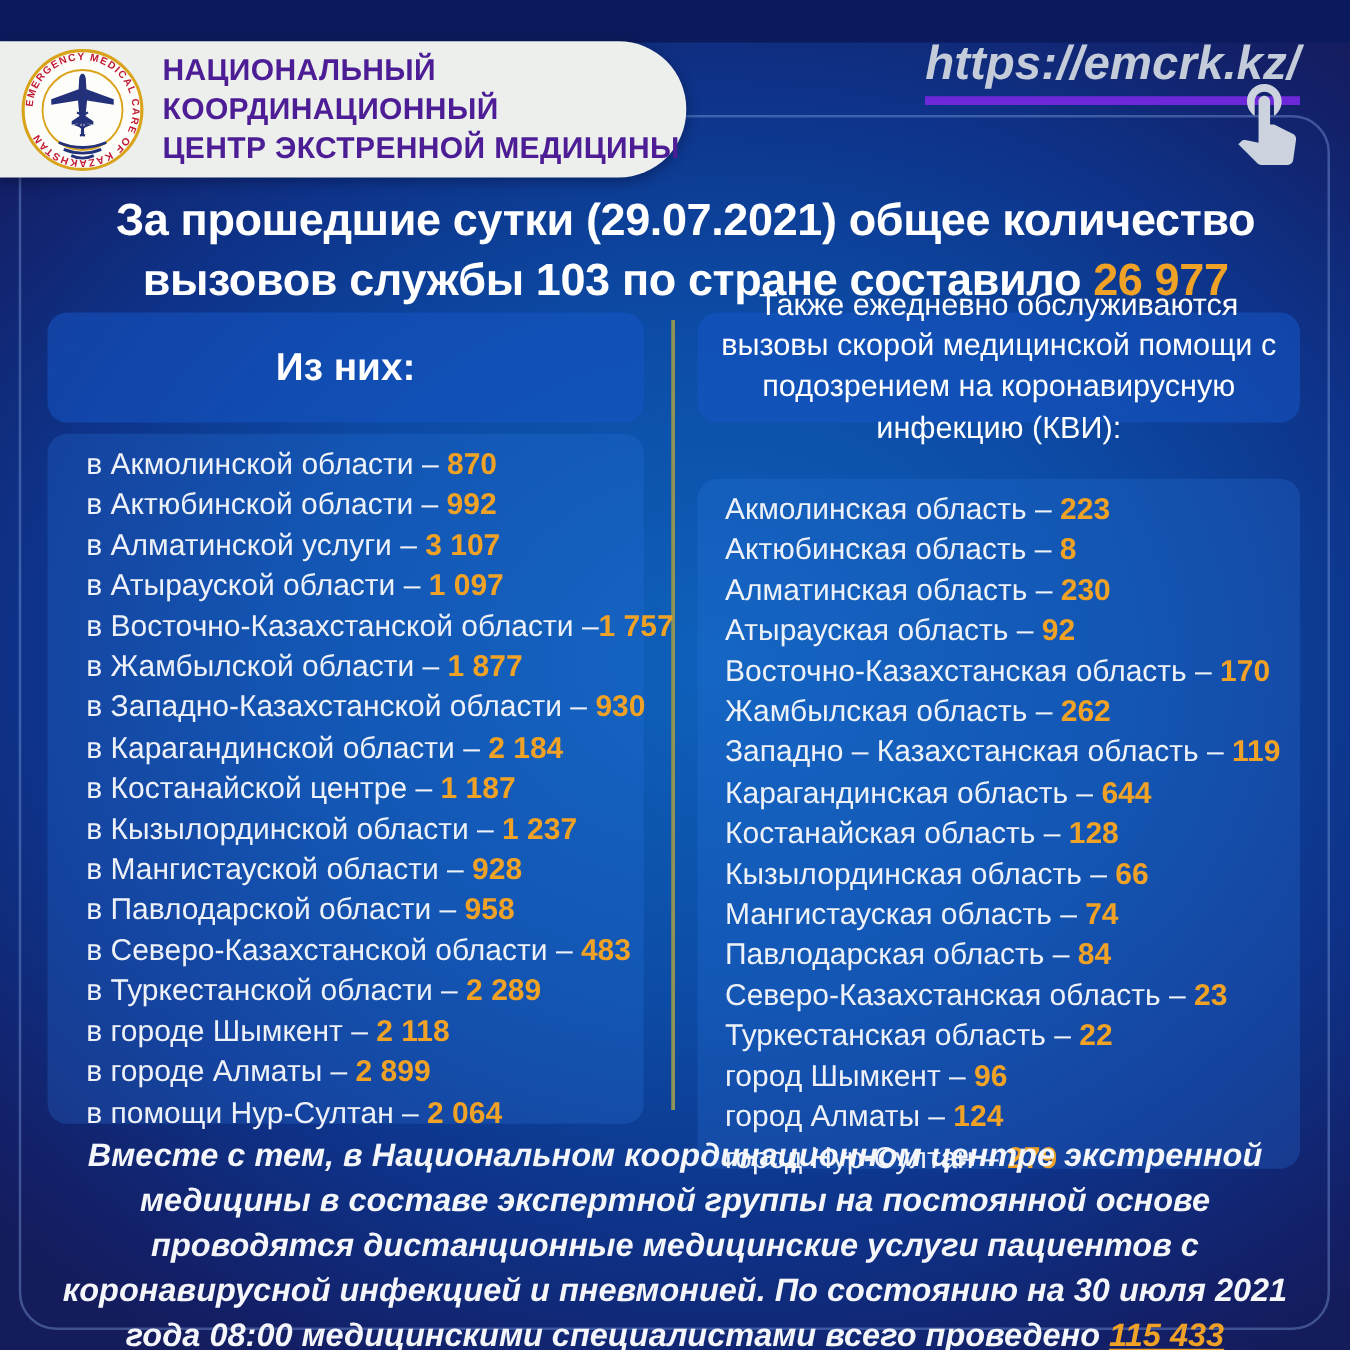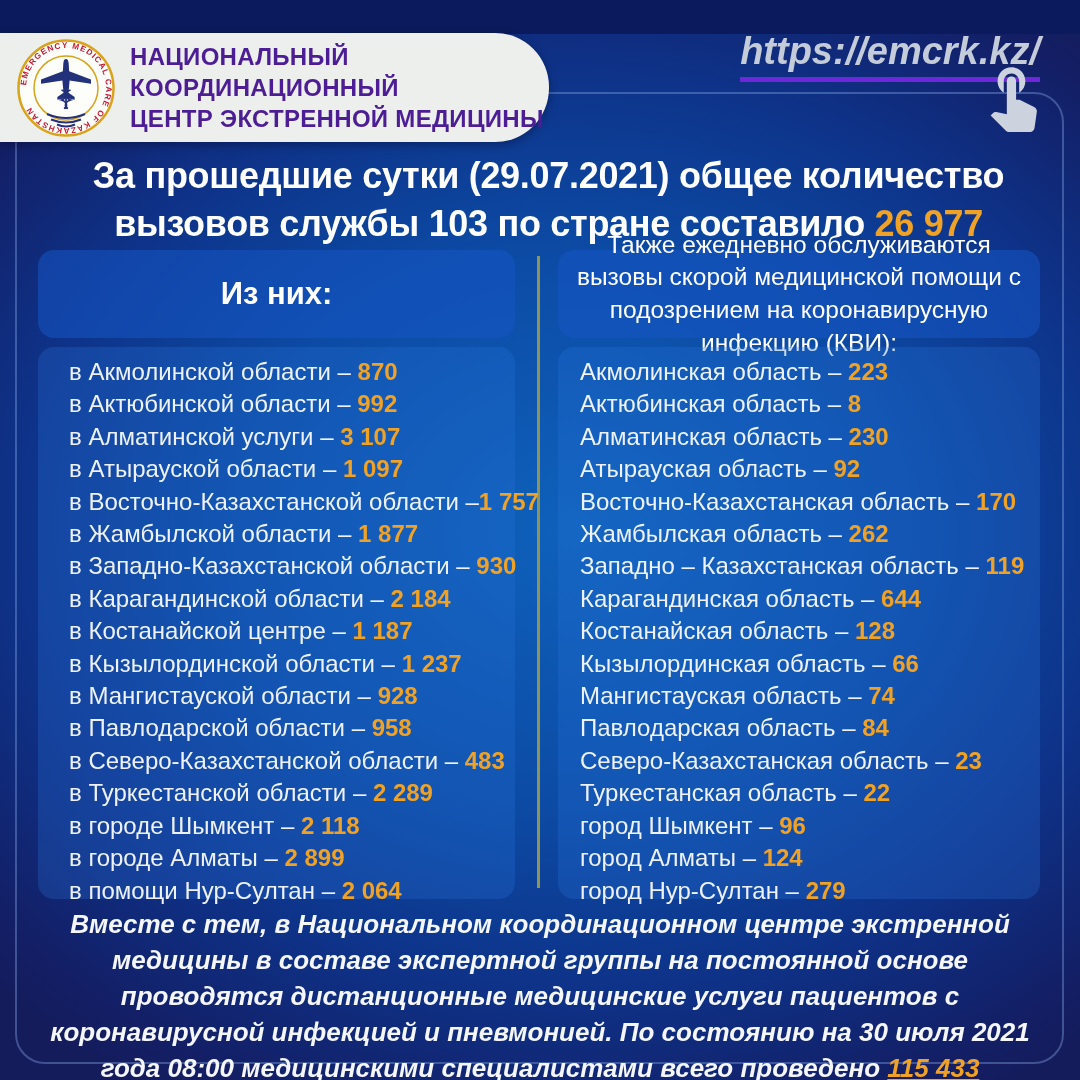--- a/index.html
+++ b/index.html
@@ -14,35 +14,35 @@
   .frame{position:absolute;left:15px;right:16px;top:92px;bottom:16px;
     border:2px solid rgba(137,170,232,.38);border-radius:30px;}
   .header-panel{position:absolute;left:0;top:33px;width:549px;height:109px;
     background:#edefec;border-radius:0 54px 54px 0;display:flex;align-items:center;
     box-shadow:0 3px 10px rgba(0,0,25,.35);z-index:3;}
   .logo{width:100px;height:100px;margin-left:16px;flex:0 0 auto;}
   .org-name{margin-left:14px;font-weight:700;font-size:24px;line-height:1.3;
     color:#4c1d95;letter-spacing:.3px;}
   .url-wrap{position:absolute;top:30px;right:40px;z-index:2;}
   .url{font-style:italic;font-weight:700;font-size:38px;color:#c4ccda;
-    padding-bottom:5px;border-bottom:5px solid #6d28d9;text-decoration:none;}
+    padding-bottom:5px;border-bottom:7px solid #6d28d9;text-decoration:none;}
   .hand-icon{position:absolute;top:58px;right:30px;width:74px;height:74px;z-index:4;}
   .title{position:absolute;top:152px;left:55px;right:38px;text-align:center;
     color:#ffffff;font-weight:700;font-size:36px;line-height:1.32;letter-spacing:-.3px;z-index:2;}
   .hl{color:#efa226;font-weight:700;}
   .col-header{position:absolute;top:250px;height:88px;border-radius:16px;
     background:rgba(22,86,196,.55);display:flex;align-items:center;justify-content:center;
     color:#fff;z-index:2;box-sizing:border-box;}
   #left-header{left:38px;width:477px;font-weight:700;font-size:31px;}
   #right-header{left:558px;width:482px;font-weight:400;font-size:24.5px;line-height:1.33;
     text-align:center;padding:0 12px;}
   .list-panel{position:absolute;top:347px;height:552px;border-radius:16px;
     background:rgba(40,116,220,.28);box-sizing:border-box;padding-top:9px;z-index:2;}
   #left-list{left:38px;width:477px;padding-left:31px;}
-  #right-list{left:558px;width:482px;padding-left:22px;}
+  #right-list{left:558px;width:482px;padding-left:22px;margin-top:36px;}
   .row{font-size:24px;line-height:32.4px;color:#eef2f8;white-space:nowrap;}
   .row .val{color:#efa226;font-weight:700;}
   .divider{position:absolute;left:537px;top:256px;width:3px;height:632px;
     background:#8d9455;z-index:2;}
   .footer{position:absolute;left:48px;right:48px;top:906px;text-align:center;
     color:#f4f6fa;font-style:italic;font-weight:700;font-size:26px;line-height:36px;z-index:2;}
   .footer .hl{text-decoration:underline;}
 </style>
 </head>
 <body>

